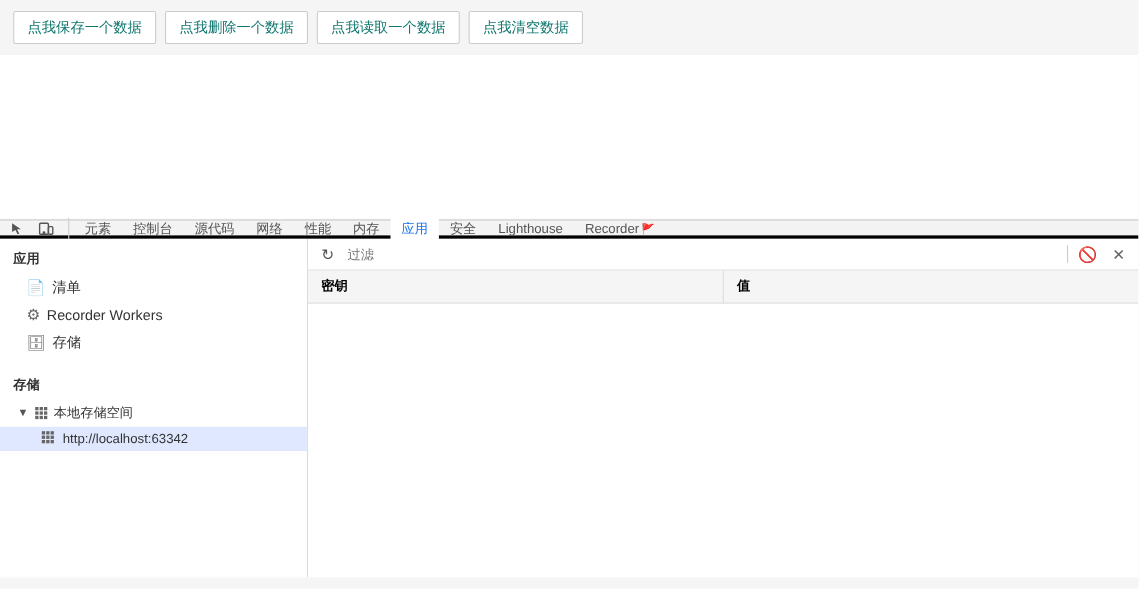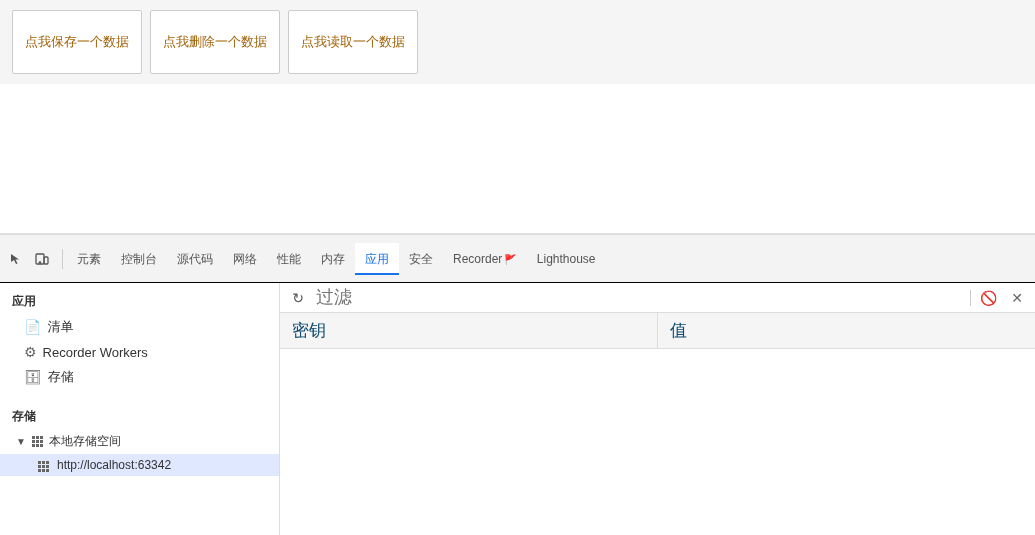--- a/index.html
+++ b/index.html
@@ -18,24 +18,24 @@
       padding: 10px 12px;
       border-bottom: none;
     }
     .top-buttons {
       display: flex;
       gap: 8px;
     }
     .top-btn {
       border: 1px solid #ccc;
       background: white;
-      padding: 22px 12px;
+      padding: 5px 12px;
       font-size: 13px;
       cursor: pointer;
-      color: #a16207;
+      color: #0f766e;
       border-radius: 2px;
     }
 
     
     .content-preview {
       background: white;
       height: 150px;
       border-bottom: 1px solid #ddd;
     }
 
@@ -46,22 +46,22 @@
       flex-direction: column;
       height: calc(535px - 60px - 150px);
       border-top: 1px solid #ddd;
     }
 
     
     .tab-bar {
       display: flex;
       align-items: center;
       background: #f3f3f3;
-      border-bottom: 1px solid #000000;
-      height: 48px;
+      border-bottom: 3px solid #000000;
+      height: 16px;
       padding: 0 4px;
     }
     .tab-icons {
       display: flex;
       align-items: center;
       margin-right: 4px;
       gap: 2px;
     }
     .tab-icon-btn {
       width: 24px;
@@ -135,21 +135,21 @@
       font-size: 13px;
       gap: 6px;
     }
     .sidebar-item .item-icon {
       font-size: 14px;
       color: #666;
     }
 
     .sidebar-sub-item {
       display: flex;
-      align-items: flex-end;
+      align-items: flex-start;
       padding: 4px 12px 4px 36px;
       cursor: pointer;
       color: #333;
       font-size: 12px;
       gap: 6px;
       background: #e0e8ff;
     }
 
     .sidebar-group-header {
       display: flex;
@@ -190,21 +190,21 @@
       width: 20px;
       height: 20px;
       display: flex;
       align-items: center;
       justify-content: center;
     }
     .filter-input {
       flex: 1;
       border: none;
       outline: none;
-      font-size: 18px;
+      font-size: 12px;
       color: #4c1d95;
       background: none;
     }
     .filter-divider {
       width: 1px;
       height: 16px;
       background: #ccc;
     }
     .filter-btn {
       background: none;
@@ -226,39 +226,40 @@
     }
     .table-header {
       display: flex;
       background: #f5f5f5;
       border-bottom: 1px solid #ddd;
       position: sticky;
       top: 0;
     }
     .table-header-cell {
       padding: 6px 12px;
-      font-weight: 400;
-      font-size: 17px;
-      color: #0c4a6e;
+      font-weight: 700;
+      font-size: 12px;
+      color: #000000;
       border-right: 1px solid #ddd;
     }
     .table-header-cell:first-child { flex: 1; }
     .table-header-cell:last-child {
       flex: 1;
       border-right: none;
     }
   </style>
 </head>
 <body>
 
 <div class="top-area">
   <div class="top-buttons">
     <button class="top-btn">点我保存一个数据</button>
     <button class="top-btn">点我删除一个数据</button>
     <button class="top-btn">点我读取一个数据</button>
+    <button class="top-btn">点我清空数据</button>
   </div>
 </div>
 
 <div class="content-preview"></div>
 
 <div class="devtools">
 
   <div class="tab-bar">
     <div class="tab-icons">
       <button class="tab-icon-btn" title="Cursor">
@@ -277,22 +278,22 @@
     <div class="tab-divider"></div>
     <div id="tab-list" style="display:flex; align-items:center;">
     <div class="tab">元素</div>
         <div class="tab">控制台</div>
         <div class="tab">源代码</div>
         <div class="tab">网络</div>
         <div class="tab">性能</div>
         <div class="tab">内存</div>
         <div class="tab active">应用</div>
         <div class="tab">安全</div>
+        <div class="tab">Lighthouse</div>
         <div class="tab">Recorder<span class="recorder-icon">🚩</span></div>
-        <div class="tab">Lighthouse</div>
       </div>
   </div>
 
   <div class="devtools-body">
 
     <div class="sidebar">
       <div class="sidebar-section-title">应用</div>
       <div class="sidebar-item">
         <span class="item-icon">📄</span>
         <span>清单</span>

